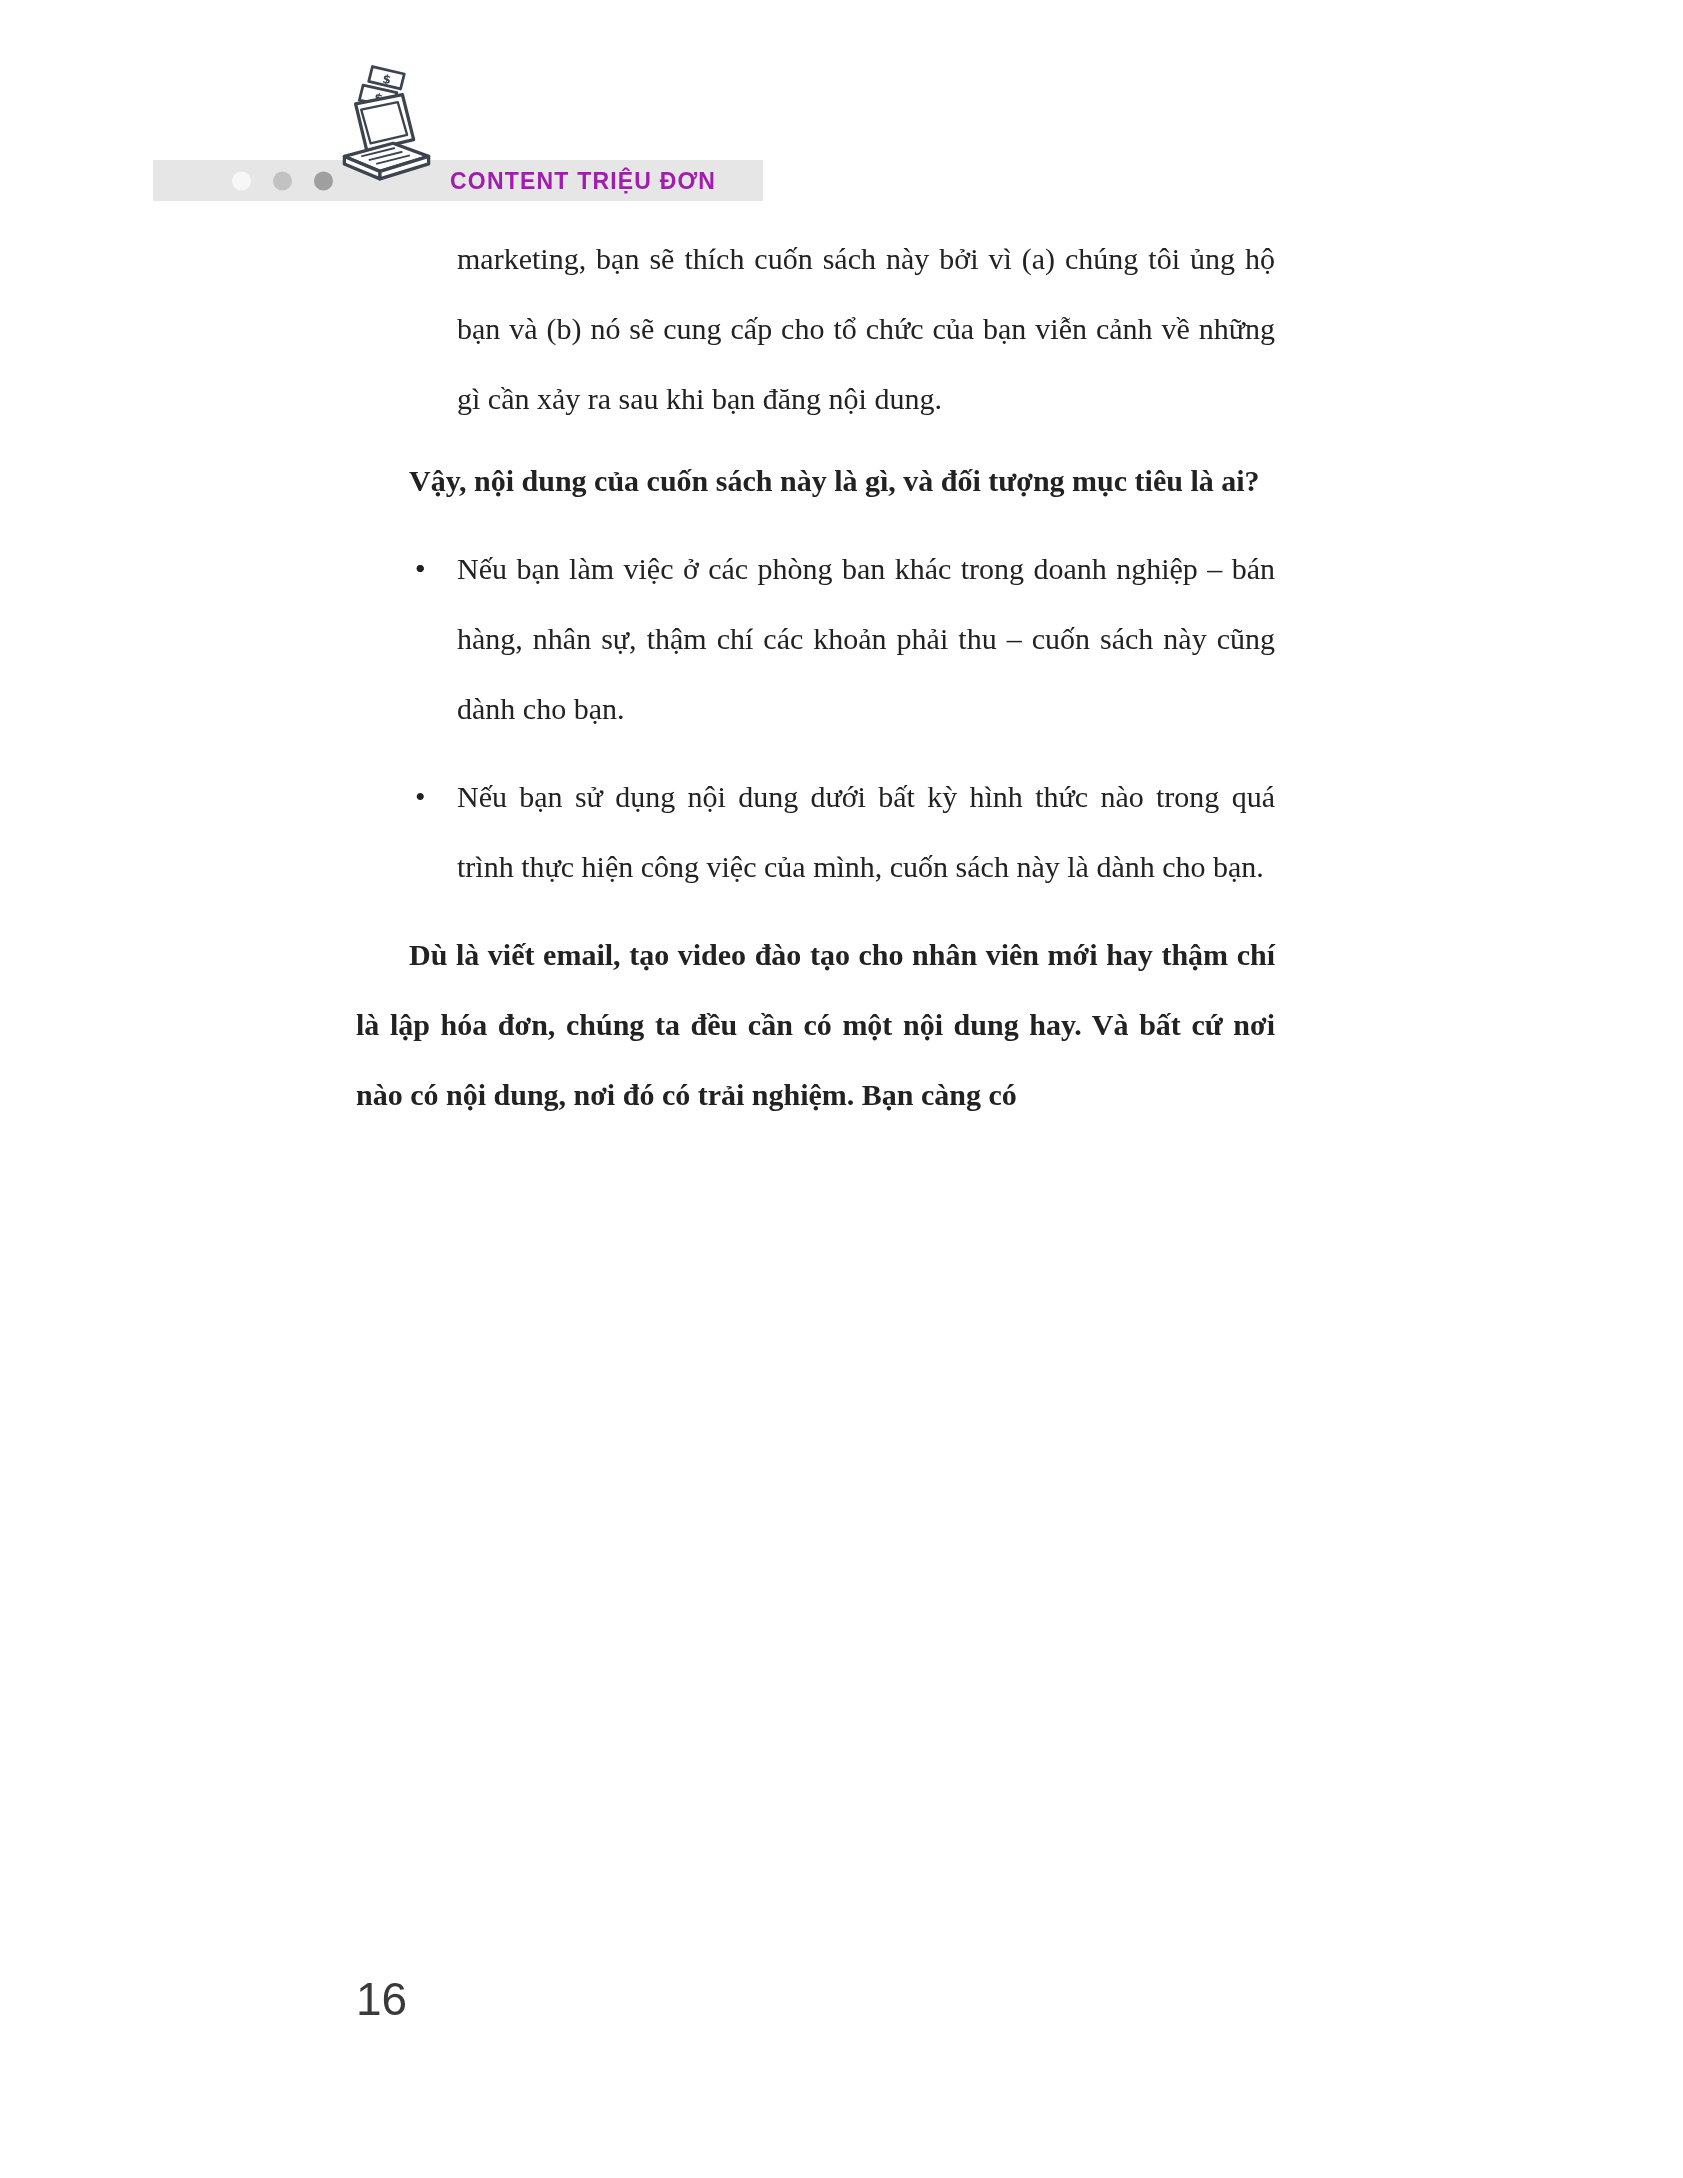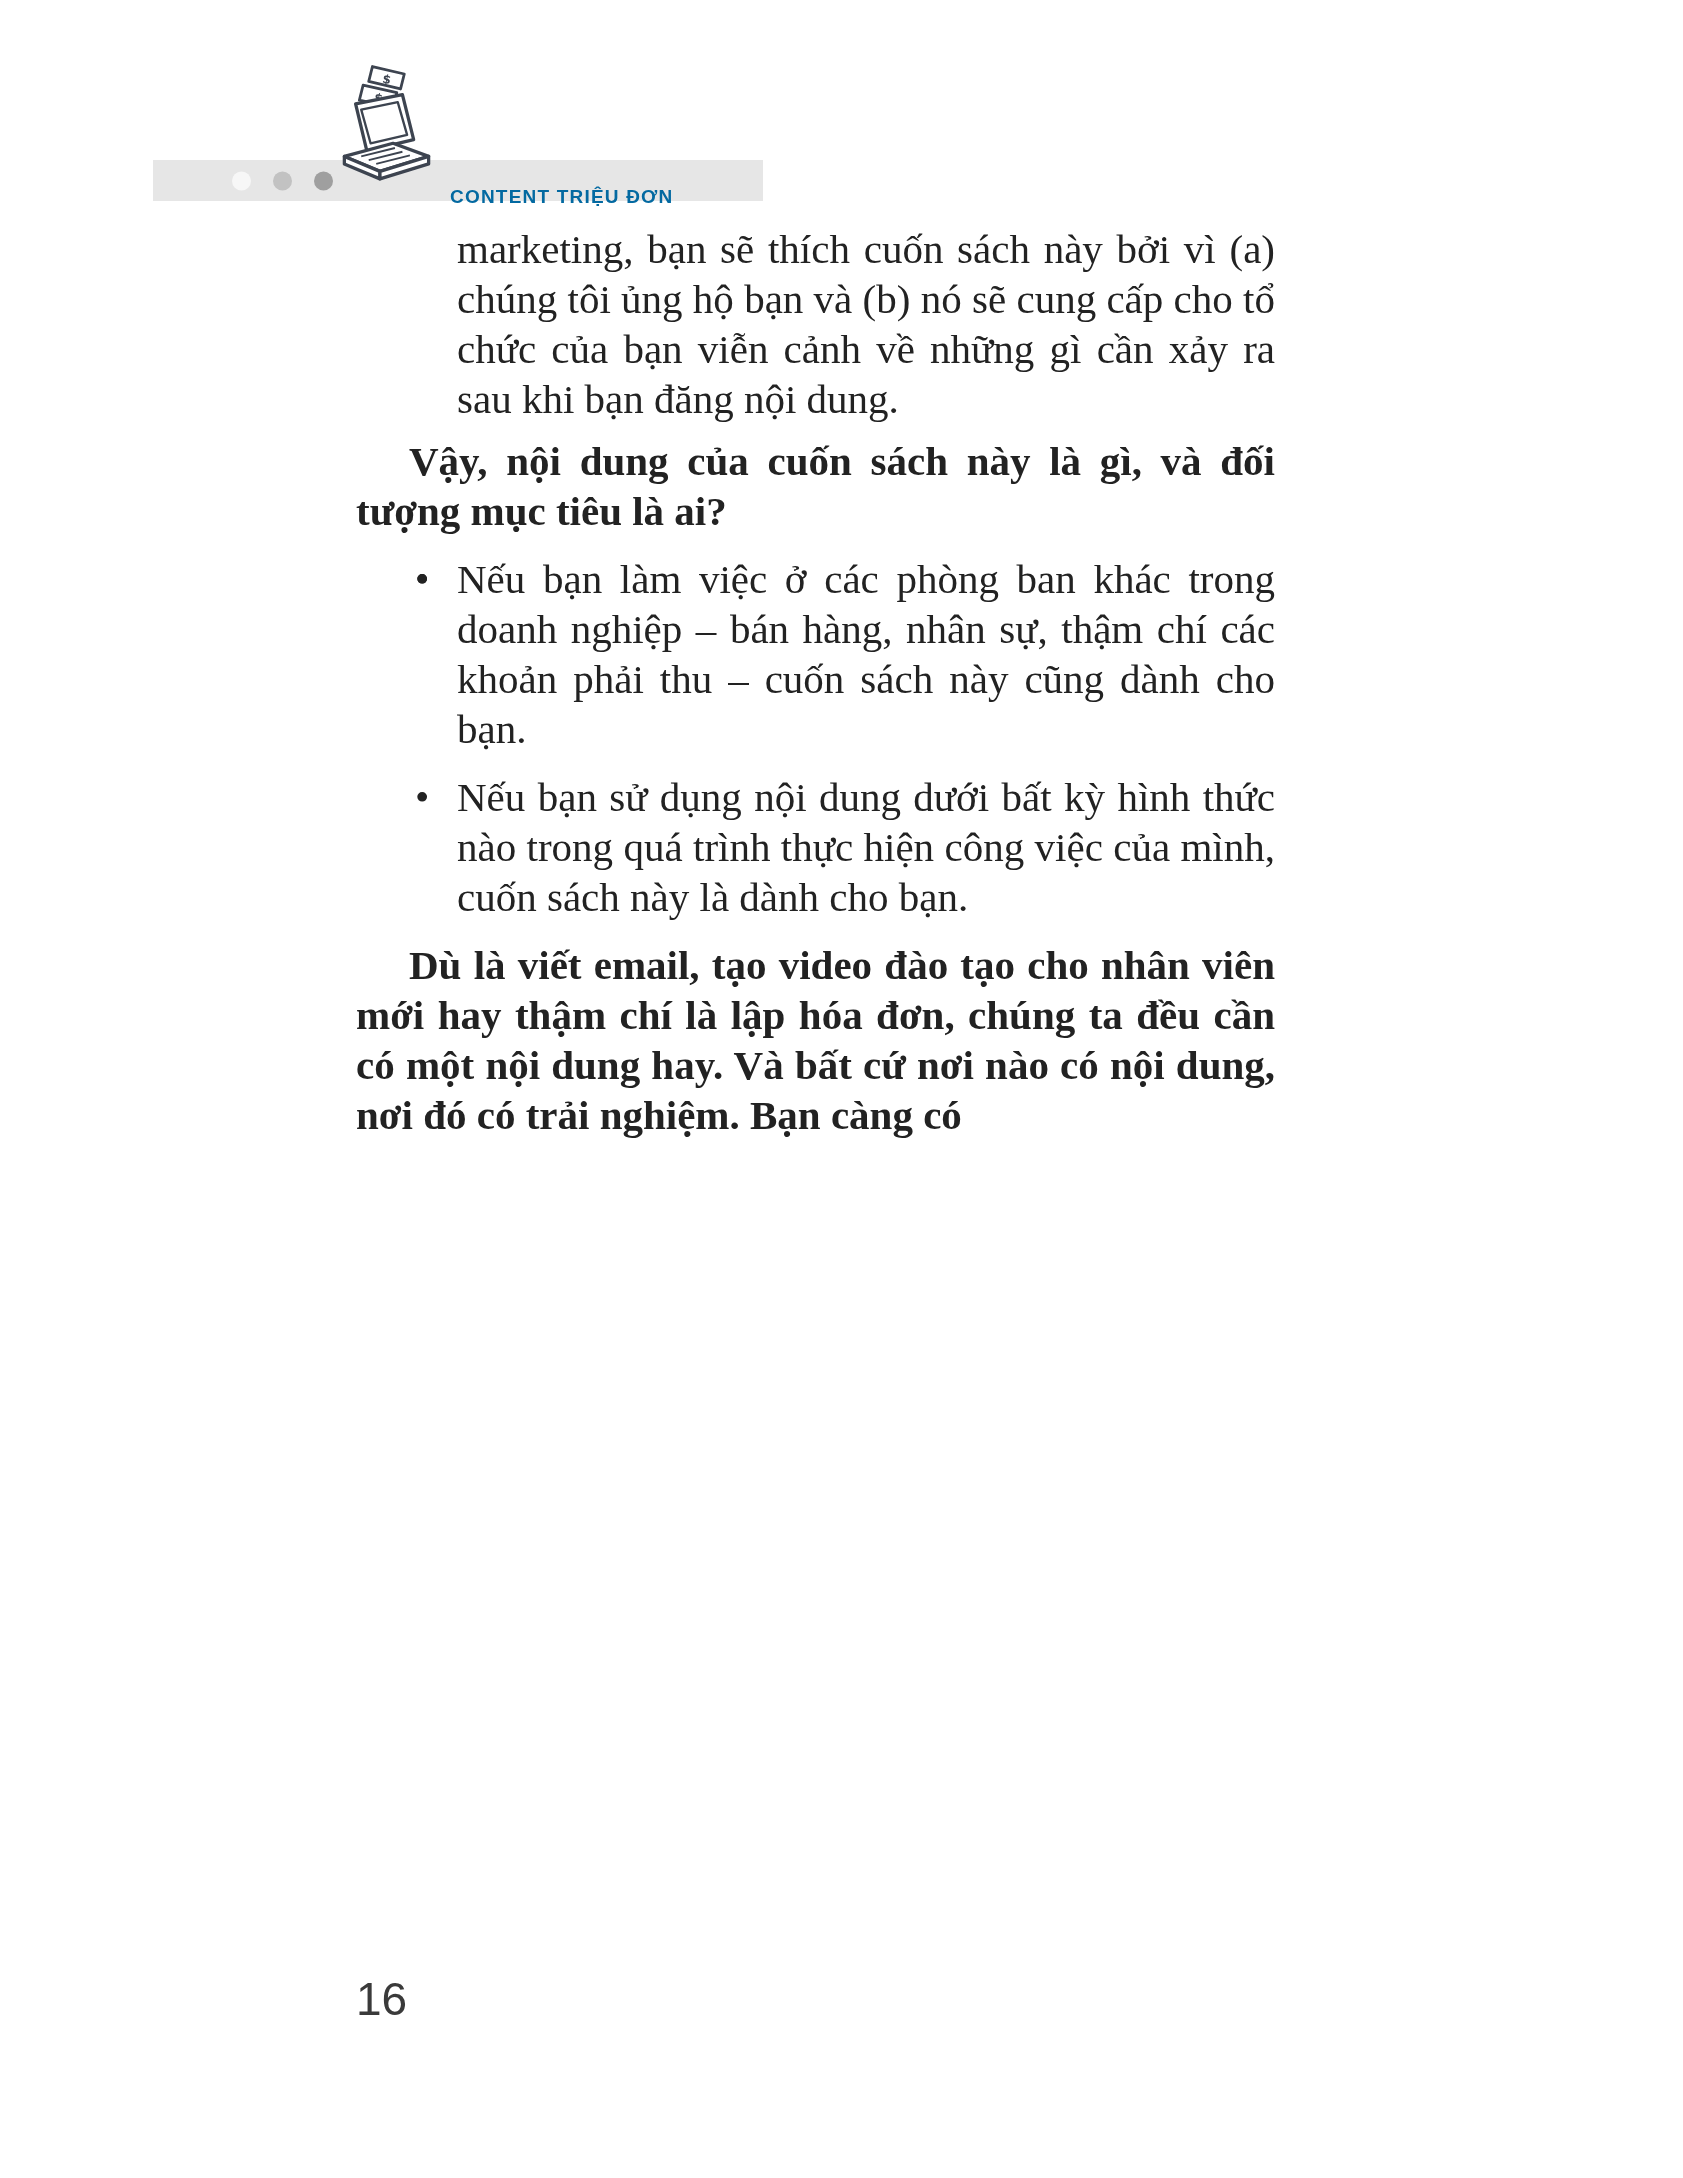--- a/index.html
+++ b/index.html
@@ -35,46 +35,45 @@
   .dot { width: 19px; height: 19px; border-radius: 50%; }
   .dot-1 { background: #f7f7f7; }
   .dot-2 { background: #c2c2c2; }
   .dot-3 { background: #9f9f9f; }
   .header-title {
     position: absolute;
     left: 297px;
     top: 50%;
     transform: translateY(-50%);
     font-family: "Liberation Sans", sans-serif;
-    font-size: 19px;
+    font-size: 23px;
     font-weight: 600;
     letter-spacing: 1.2px;
-    color: #0369a1;
+    color: #a21caf;
     white-space: nowrap;
-    margin-top: 16px;
   }
   .header-icon {
     position: absolute;
     left: 335px;
     top: 59px;
     width: 103px;
     height: 133px;
     z-index: 2;
   }
 
   
   .body-text {
     position: absolute;
     left: 356px;
     top: 224px;
     width: 919px;
   }
   .body-text p, .body-text li {
-    font-size: 41px;
-    line-height: 50px;
+    font-size: 30px;
+    line-height: 70px;
     text-align: justify;
     color: #222222;
   }
   .continuation {
     margin-left: 101px;
     margin-bottom: 12px;
   }
   .para-indent {
     text-indent: 53px;
     margin-bottom: 18px;

